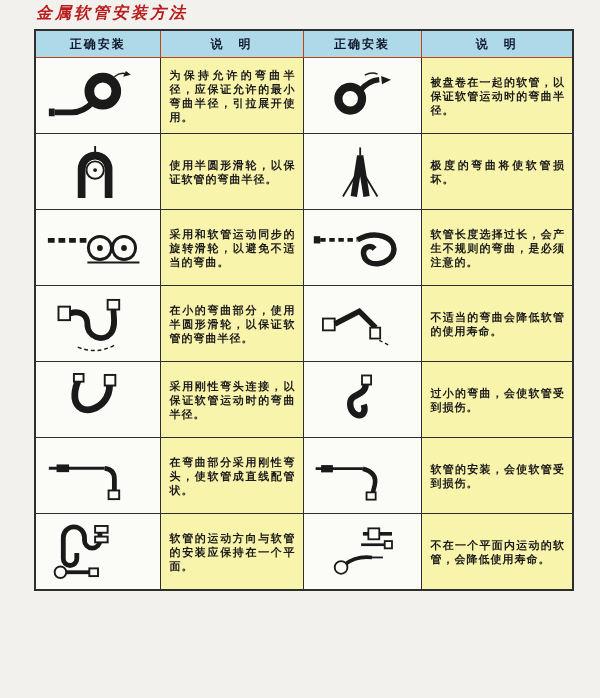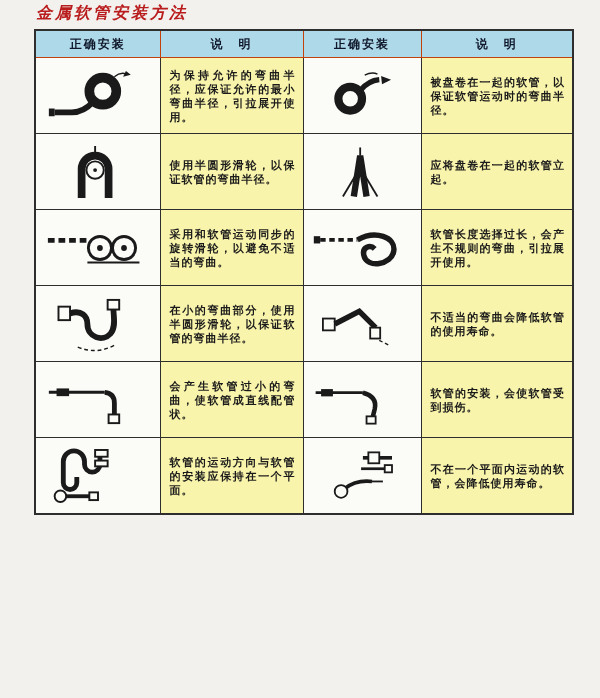--- a/index.html
+++ b/index.html
@@ -120,21 +120,21 @@
     </td>
     <td class="t-desc">使用半圆形滑轮，以保证软管的弯曲半径。</td>
     <td class="t-img">
       <svg width="100" height="58" viewBox="0 0 110 60">
         <line class="ln" x1="53" y1="3" x2="53" y2="12" stroke-width="2"></line>
         <path class="ln" d="M46,57 L53,12 L60,57" stroke-width="7"></path>
         <line class="ln" x1="49" y1="32" x2="34" y2="57" stroke-width="2"></line>
         <line class="ln" x1="57" y1="32" x2="72" y2="57" stroke-width="2"></line>
       </svg>
     </td>
-    <td class="t-desc">应将盘卷在一起的软管立起。</td>
+    <td class="t-desc">极度的弯曲将使软管损坏。</td>
   </tr>
 
   <tr>
     <td class="t-img">
       <svg width="106" height="58" viewBox="0 0 110 60">
         <line class="ln" x1="3" y1="22" x2="45" y2="22" stroke-width="5" stroke-dasharray="7 4"></line>
         <circle class="wh" cx="57" cy="30" r="12" stroke-width="3"></circle>
         <circle class="fl" cx="57" cy="30" r="3"></circle>
         <circle class="wh" cx="82" cy="30" r="12" stroke-width="3"></circle>
         <circle class="fl" cx="82" cy="30" r="3"></circle>
@@ -142,21 +142,21 @@
       </svg>
     </td>
     <td class="t-desc">采用和软管运动同步的旋转滑轮，以避免不适当的弯曲。</td>
     <td class="t-img">
       <svg width="100" height="58" viewBox="0 0 110 60">
         <rect class="fl" x="2" y="17" width="7" height="8"></rect>
         <line class="ln" x1="9" y1="21" x2="50" y2="21" stroke-width="4" stroke-dasharray="6 4"></line>
         <path class="ln" d="M50,21 C70,10 92,18 90,33 C88,49 60,53 57,38 C55,29 64,26 69,31" stroke-width="6"></path>
       </svg>
     </td>
-    <td class="t-desc">软管长度选择过长，会产生不规则的弯曲，引拉展开使用。</td>
+    <td class="t-desc">软管长度选择过长，会产生不规则的弯曲，是必须注意的。</td>
   </tr>
 
   <tr>
     <td class="t-img">
       <svg width="106" height="58" viewBox="0 0 110 60">
         <rect class="wh" x="14" y="12" width="12" height="14" stroke-width="2"></rect>
         <path class="ln" d="M26,19 C38,15 44,22 44,30 C44,44 60,49 68,40 C74,33 71,22 71,14" stroke-width="6"></path>
         <rect class="wh" x="65" y="5" width="12" height="10" stroke-width="2"></rect>
         <path class="ln" d="M34,54 q20,8 38,-2" stroke-width="1.5" stroke-dasharray="4 3"></path>
       </svg>
@@ -166,32 +166,49 @@
       <svg width="100" height="58" viewBox="0 0 110 60">
         <rect class="wh" x="12" y="24" width="13" height="13" stroke-width="2"></rect>
         <path class="ln" d="M25,30 L52,16 L70,34" stroke-width="6"></path>
         <rect class="wh" x="64" y="34" width="11" height="12" stroke-width="2"></rect>
         <line class="ln" x1="74" y1="48" x2="86" y2="54" stroke-width="1.5" stroke-dasharray="4 3"></line>
       </svg>
     </td>
     <td class="t-desc">不适当的弯曲会降低软管的使用寿命。</td>
   </tr>
 
+  <tr>
+    <td class="t-img">
+      <svg width="106" height="58" viewBox="0 0 110 60">
+        <rect class="wh" x="62" y="4" width="11" height="11" stroke-width="2"></rect>
+        <path class="ln" d="M67,15 C67,40 34,50 31,28 C30,18 34,12 35,8" stroke-width="7"></path>
+        <rect class="wh" x="30" y="3" width="10" height="8" stroke-width="2"></rect>
+      </svg>
+    </td>
+    <td class="t-desc">采用刚性弯头连接，以保证软管运动时的弯曲半径。</td>
+    <td class="t-img">
+      <svg width="100" height="58" viewBox="0 0 110 60">
+        <rect class="wh" x="55" y="3" width="10" height="10" stroke-width="2"></rect>
+        <path class="ln" d="M59,13 C59,26 42,22 42,34 C42,50 62,52 57,35" stroke-width="7"></path>
+      </svg>
+    </td>
+    <td class="t-desc">过小的弯曲，会使软管受到损伤。</td>
+  </tr>
 
 
   <tr>
     <td class="t-img">
       <svg width="106" height="58" viewBox="0 0 110 60">
         <line class="ln" x1="4" y1="22" x2="62" y2="22" stroke-width="3"></line>
         <rect class="fl" x="12" y="18" width="13" height="8"></rect>
         <path class="ln" d="M62,22 q10,1 10,11 v13" stroke-width="5"></path>
         <rect class="wh" x="66" y="45" width="11" height="9" stroke-width="2"></rect>
       </svg>
     </td>
-    <td class="t-desc">会产生软管过小的弯曲，使软管成直线配管状。</td>
+    <td class="t-desc">在弯曲部分采用刚性弯头，使软管成直线配管状。</td>
     <td class="t-img">
       <svg width="100" height="58" viewBox="0 0 110 60">
         <line class="ln" x1="4" y1="22" x2="56" y2="22" stroke-width="3"></line>
         <rect class="fl" x="10" y="18" width="13" height="8"></rect>
         <path class="ln" d="M56,22 q16,4 13,18 l-2,8" stroke-width="5"></path>
         <rect class="wh" x="60" y="48" width="10" height="8" stroke-width="2"></rect>
       </svg>
     </td>
     <td class="t-desc">软管的安装，会使软管受到损伤。</td>
   </tr>

